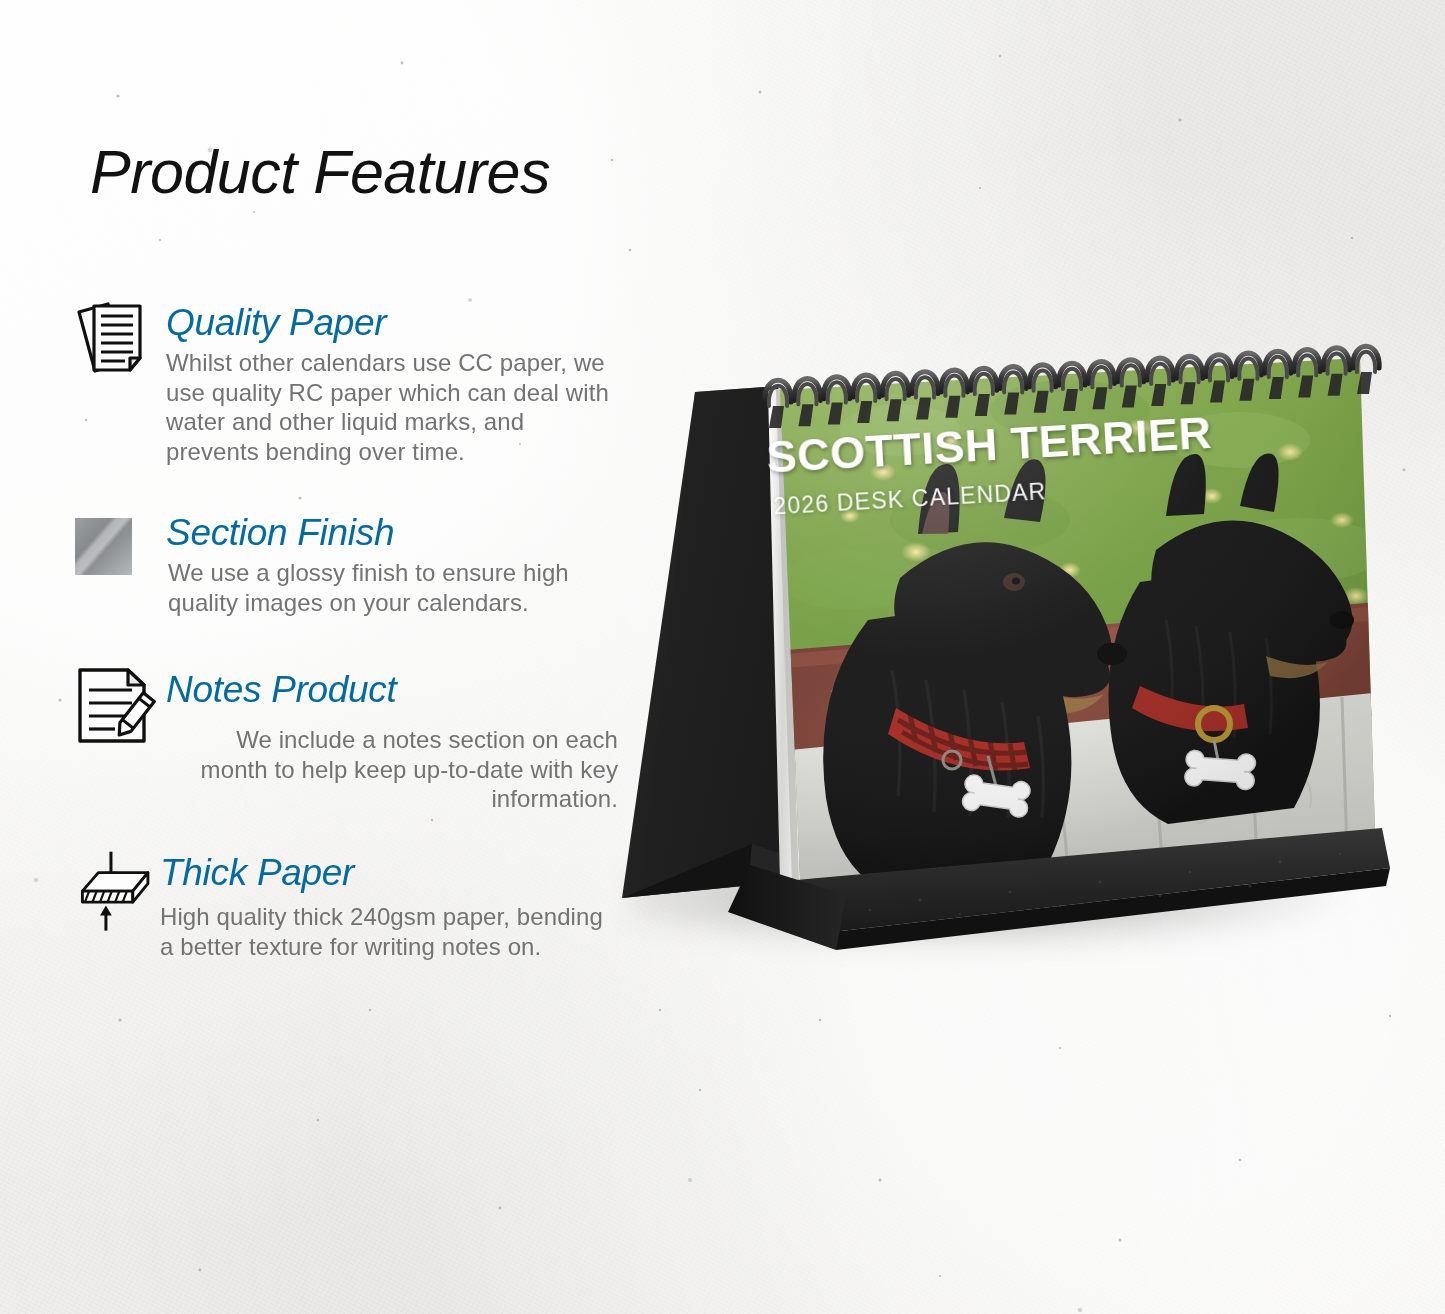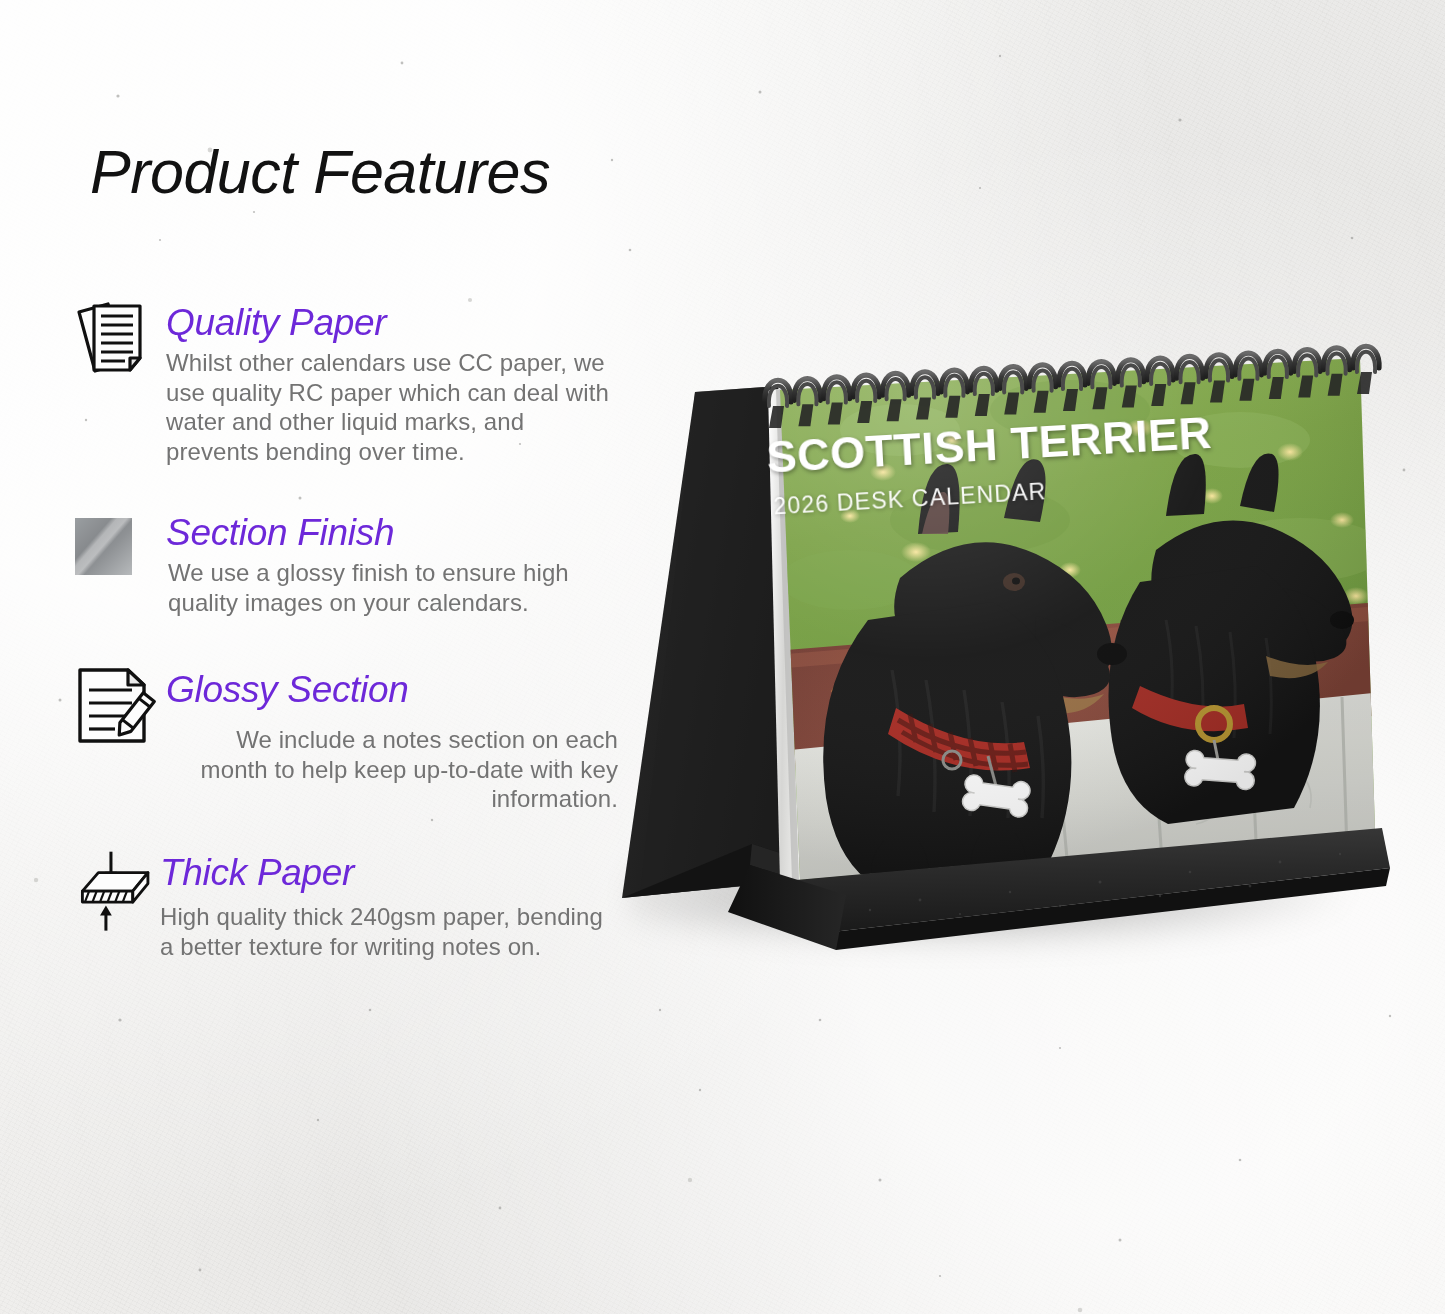--- a/index.html
+++ b/index.html
@@ -30,21 +30,21 @@
   #page-title{
     position:absolute;left:90px;top:137px;
     font-style:italic;font-weight:400;font-size:61px;letter-spacing:-.5px;
     color:#121212;white-space:nowrap;
   }
 
   .feature{position:absolute;left:70px;width:560px;}
   .feature-icon{position:absolute;left:0;top:0;width:92px;height:84px;}
   .feature-title{
     position:absolute;left:96px;top:2px;
-    font-style:italic;font-weight:400;font-size:37px;color:#6d28d9;
+    font-style:italic;font-weight:400;font-size:37px;color:#0369a1;
     letter-spacing:-.3px;white-space:nowrap;
   }
   .feature-body{
     position:absolute;left:96px;top:48px;width:450px;
     font-size:24px;line-height:29.5px;color:#737373;letter-spacing:.1px;
   }
   #feature-0{top:300px;}
   #feature-1{top:510px;}
   #feature-1 .feature-body{left:98px;}
   #feature-2{top:665px;}
@@ -167,21 +167,21 @@
         <line x1="19" y1="38" x2="62" y2="38"></line>
         <line x1="19" y1="51" x2="55" y2="51"></line>
         <line x1="19" y1="64" x2="45" y2="64"></line>
       </g>
       <g transform="rotate(38 62 52)">
         <path d="M56 26 L70 26 L70 64 L63 74 L56 64 Z" fill="#fdfdfd" stroke="#101010" stroke-width="3.2" stroke-linejoin="round"></path>
         <line x1="56" y1="60" x2="70" y2="60" stroke="#101010" stroke-width="3"></line>
         <line x1="56" y1="33" x2="70" y2="33" stroke="#101010" stroke-width="3"></line>
       </g>
     </svg>
-    <div class="feature-title">Glossy Section</div>
+    <div class="feature-title">Notes Product</div>
     <div class="feature-body">We include a notes section on each month to help keep up-to-date with key information.</div>
   </div>
 
   <div class="feature" id="feature-3">
     <svg class="feature-icon" viewBox="0 0 92 100">
 
       <g stroke="#101010" stroke-width="3.6" fill="none" stroke-linecap="butt">
         <line x1="40" y1="2" x2="40" y2="30"></line>
       </g>
       <path d="M40 38 L33 26 L47 26 Z" fill="#101010"></path>

